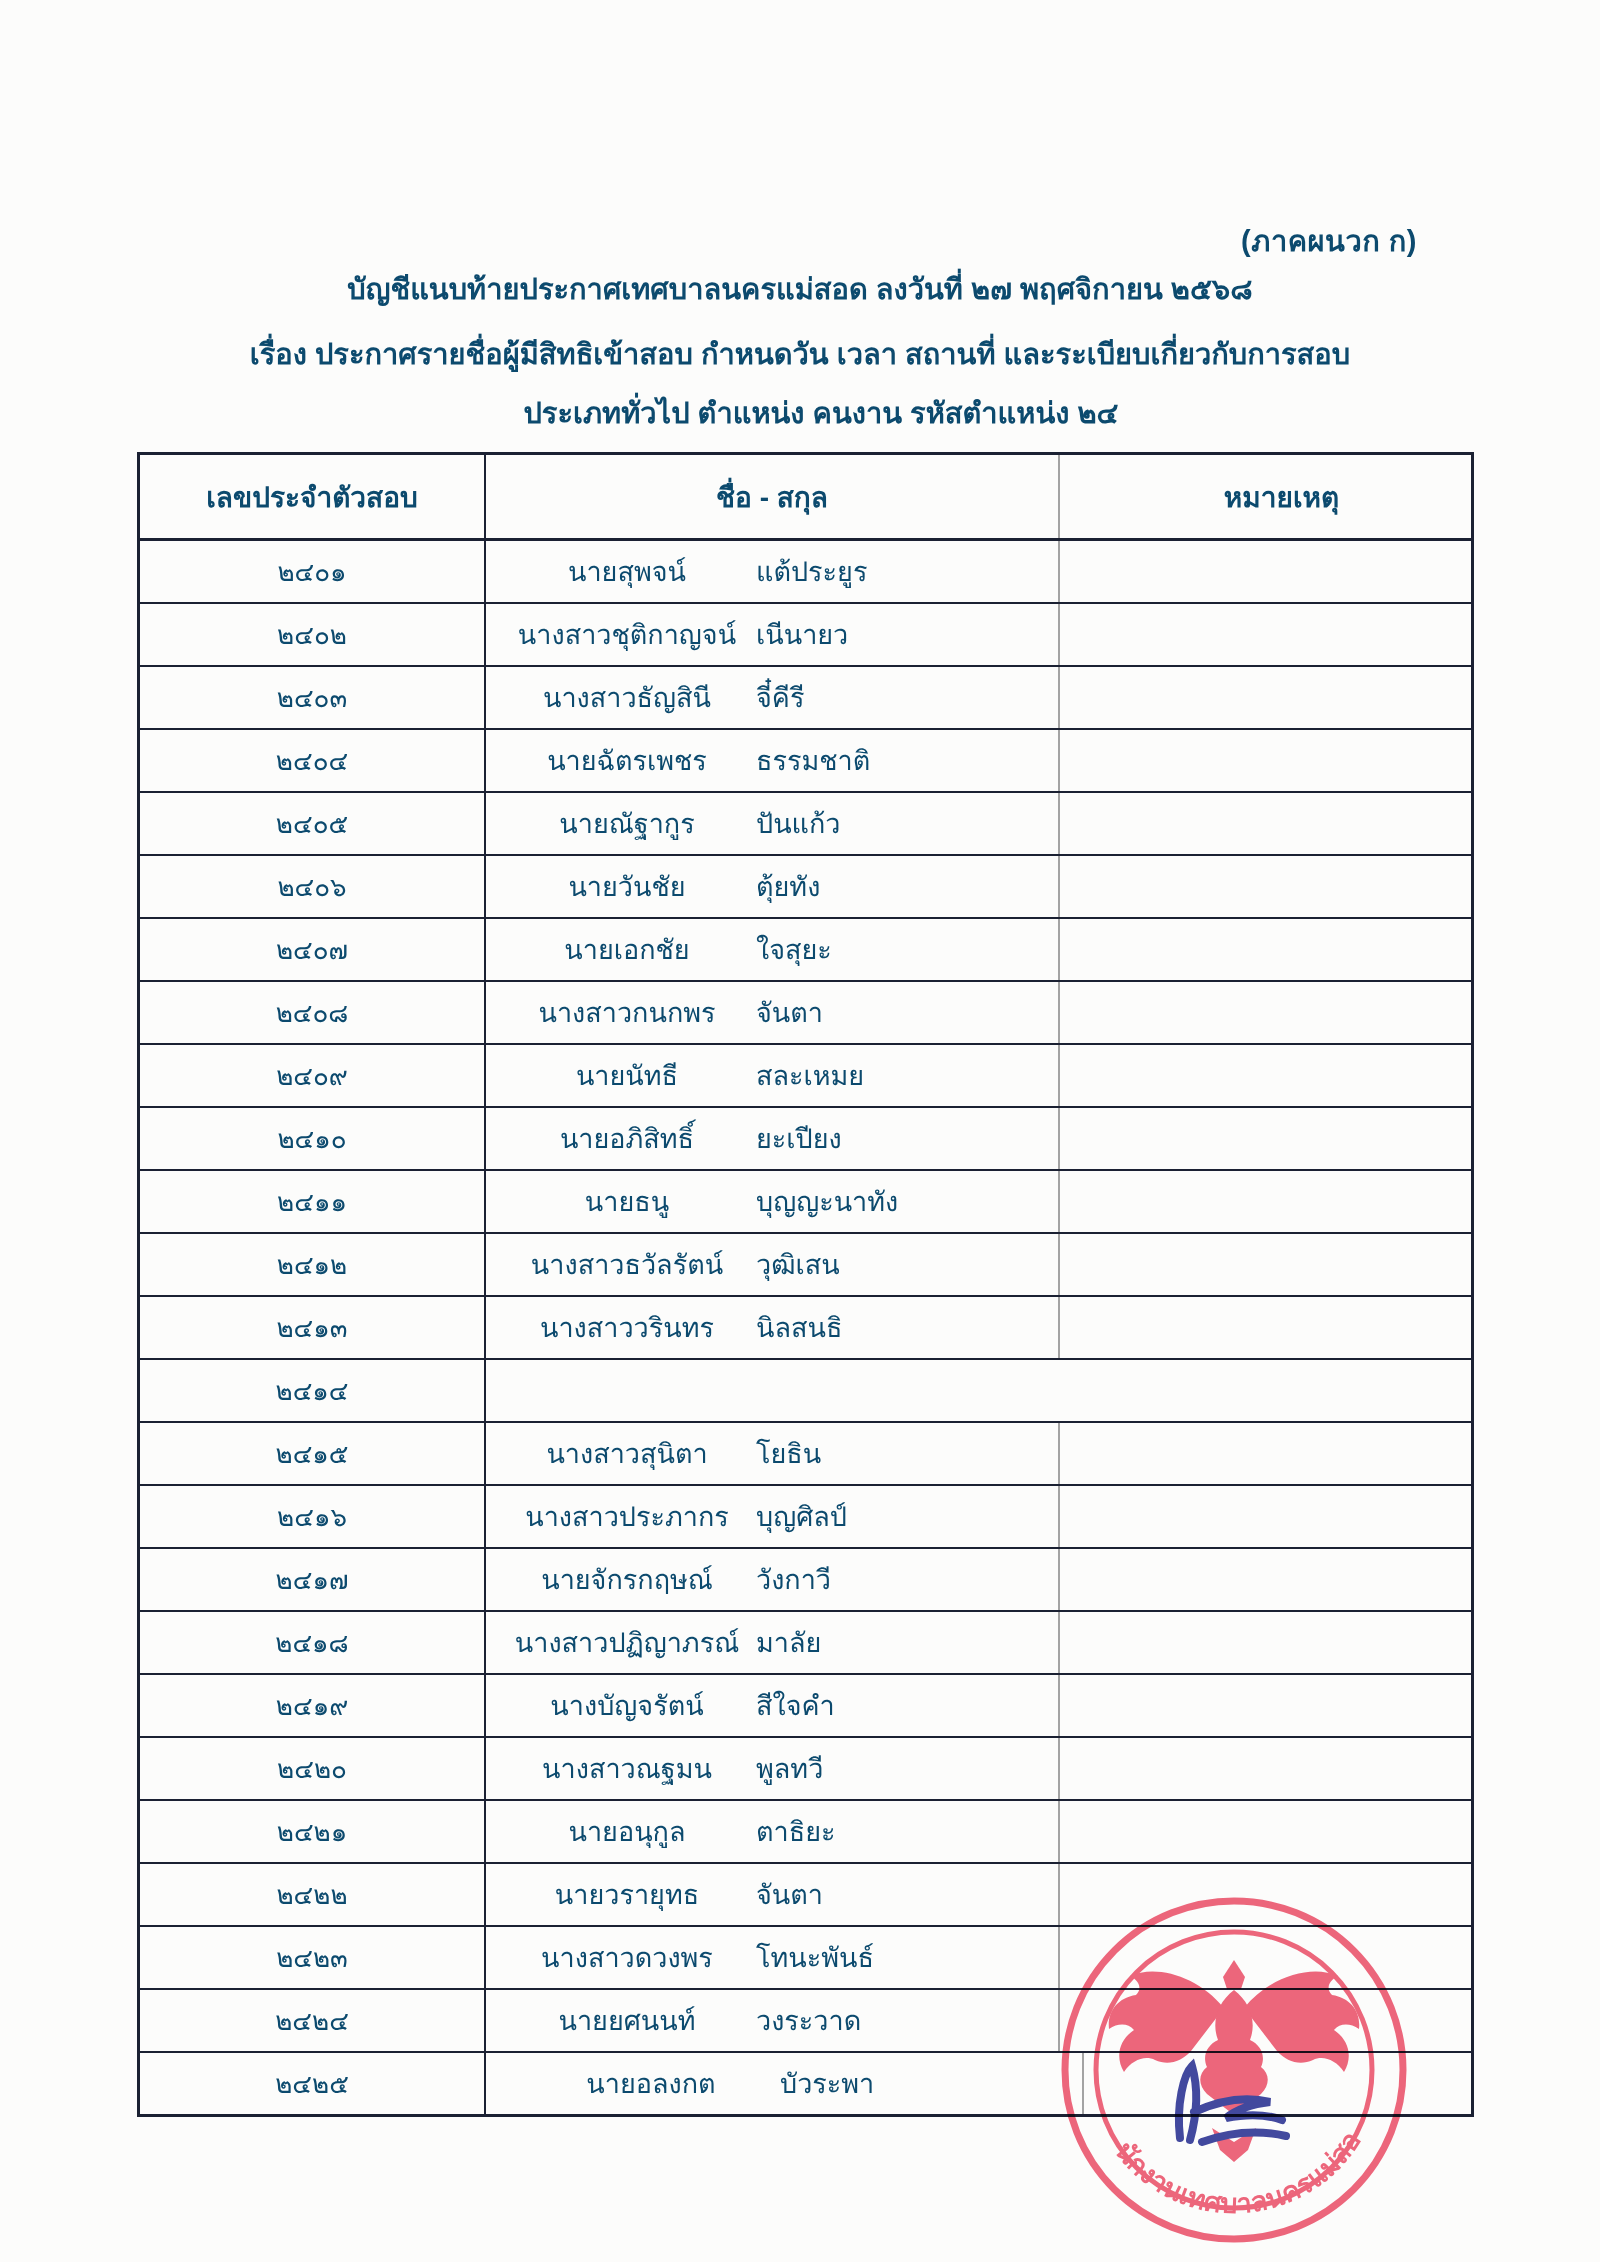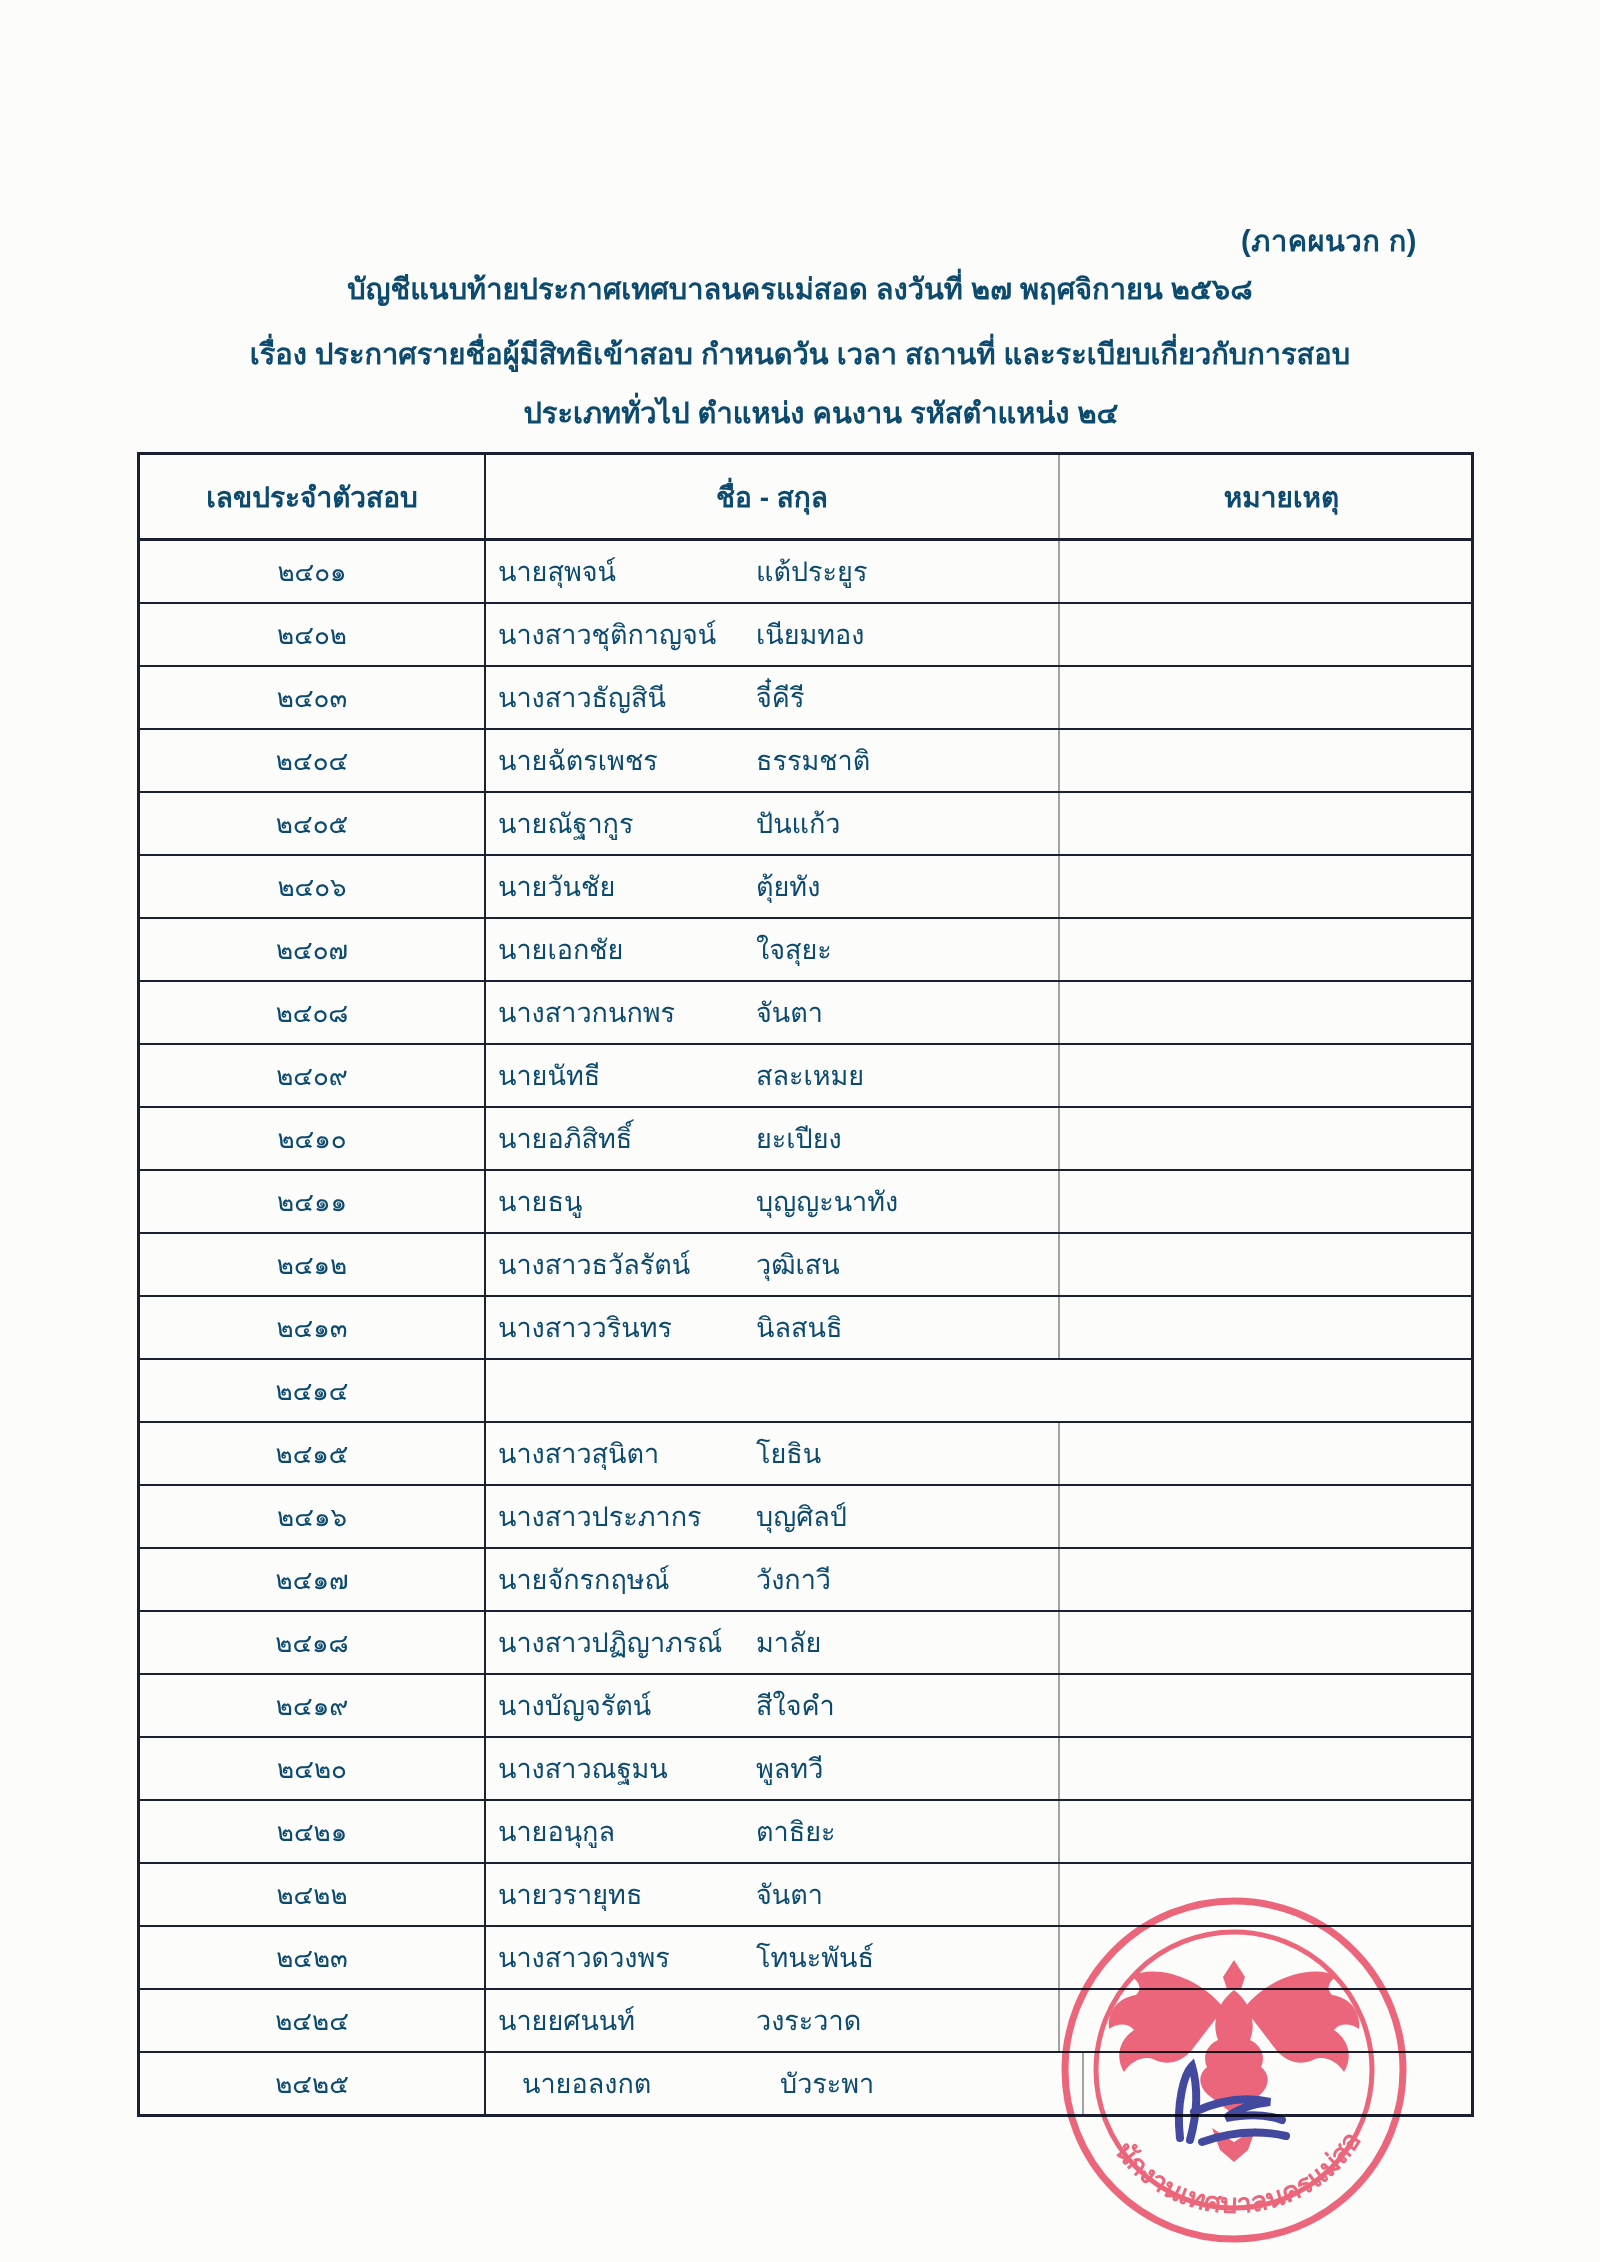--- a/index.html
+++ b/index.html
@@ -34,21 +34,21 @@
   }
   .thead-row{display:flex;border-bottom:3px solid #1b2133;height:83px;}
   .trow{display:flex;border-bottom:2px solid #1b2133;height:61px;}
   .trow:last-child{border-bottom:none;gap:24px;}
   .cell{box-sizing:border-box;display:flex;align-items:center;}
   .c1{width:346px;justify-content:center;border-right:2px solid #1b2133;}
   .c2{width:574px;border-right:2px solid #a3a3a3;padding-left:12px;}
   .c3{flex:1;justify-content:center;margin-left:32px;}
   .thead-row .cell{font-size:28px;font-weight:bold;justify-content:center;padding-left:0;}
   .trow .c1{font-size:26px;}
-  .trow .c2{font-size:27px;}
+  .trow .c2{font-size:27px;text-align:center;}
   .fn{display:inline-block;width:258px;}
   .ln{display:inline-block;}
   .stamp{
     position:absolute;left:1052px;top:1890px;width:364px;height:360px;
     mix-blend-mode:multiply;opacity:.92;
   }
 </style>
 </head>
 <body>
 
@@ -72,21 +72,21 @@
           <div class="cell c2">
             <span class="fn">นายสุพจน์</span>
             <span class="ln">แต้ประยูร</span>
           </div>
           <div class="cell c3"></div>
         </div>
         <div class="trow">
           <div class="cell c1">๒๔๐๒</div>
           <div class="cell c2">
             <span class="fn">นางสาวชุติกาญจน์</span>
-            <span class="ln">เนียมทอง</span>
+            <span class="ln">เนีนายว</span>
           </div>
           <div class="cell c3"></div>
         </div>
         <div class="trow">
           <div class="cell c1">๒๔๐๓</div>
           <div class="cell c2">
             <span class="fn">นางสาวธัญสินี</span>
             <span class="ln">จี๋คีรี</span>
           </div>
           <div class="cell c3"></div>

